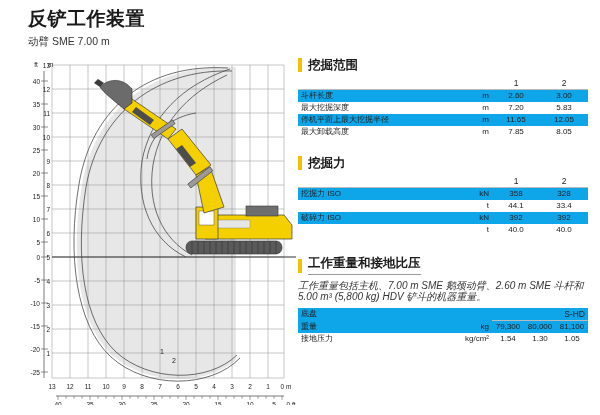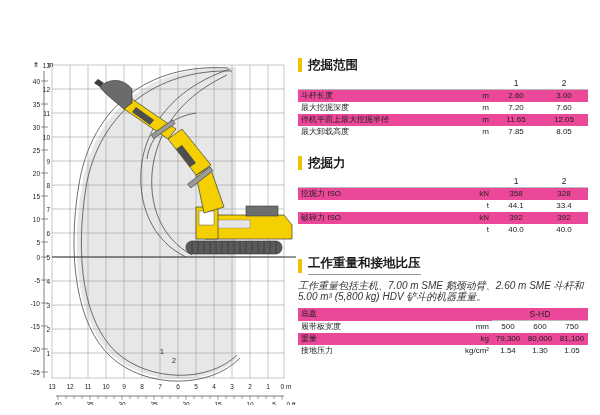--- a/index.html
+++ b/index.html
@@ -96,34 +96,38 @@
     text-align: center;
     font-weight: bold;
     font-size: 8.5px;
     color: #222;
     border-bottom: 1px solid #bbb;
     padding-bottom: 0px;
   }
   .r-label { text-align: left; white-space: nowrap; }
   .r-unit  { text-align: right; font-weight: bold; white-space: nowrap; padding-right: 4px; }
   .r-val   { text-align: center; white-space: nowrap; margin-top: 20px; }
-  .band    { background: #ec4899; }
+  .band    { background: #0ea5e9; }
   .sub     { font-size: 7.5px; }
   .shd-head {
-    text-align: center;
+    text-align: right;
     font-weight: bold;
     font-size: 8.5px;
     border-bottom: 1px solid #bbb;
   }
 </style>
 </head>
 <body>
 
 <div id="page">
 
+  <div class="header">
+    <h1>反铲工作装置</h1>
+    <div class="subtitle">动臂 SME 7.00 m</div>
+  </div>
 
   <div class="chart-panel">
     <svg class="chart-svg" width="296" height="350" viewBox="0 0 296 350">
 
       <rect x="52" y="10" width="232" height="313" fill="#ffffff" stroke="none"></rect>
 
       <g>
         <path d="M 232 12 C 150 10 95 55 82 130 C 70 200 78 268 112 300
                  C 145 330 205 332 236 305 L 236 12 Z" fill="#e3e3e3" stroke="none" opacity="0.85"></path>
       </g>
@@ -353,21 +357,21 @@
           <tr class="band">
             <td class="r-label">斗杆长度</td>
             <td class="r-unit">m</td>
             <td class="r-val">2.60</td>
             <td class="r-val">3.00</td>
           </tr>
           <tr>
             <td class="r-label">最大挖掘深度</td>
             <td class="r-unit">m</td>
             <td class="r-val">7.20</td>
-            <td class="r-val">7.60</td>
+            <td class="r-val">5.83</td>
           </tr>
           <tr class="band">
             <td class="r-label">停机平面上最大挖掘半径</td>
             <td class="r-unit">m</td>
             <td class="r-val">11.65</td>
             <td class="r-val">12.05</td>
           </tr>
           <tr>
             <td class="r-label">最大卸载高度</td>
             <td class="r-unit">m</td>
@@ -425,27 +429,20 @@
         <div class="section-title underlined">工作重量和接地比压</div>
       </div>
       <div class="note">工作重量包括主机、7.00 m SME 鹅颈动臂、2.60 m SME 斗杆和5.00 m³ (5,800 kg) HDV 铲斗的机器重量。</div>
       <table class="spec">
         <tbody>
           <tr class="band">
             <td class="r-label" style="width:150px">底盘</td>
             <td style="width:44px"></td>
             <td class="shd-head" colspan="3">S-HD</td>
           </tr>
-          <tr>
-            <td class="r-label">履带板宽度</td>
-            <td class="r-unit">mm</td>
-            <td class="r-val" style="width:32px">500</td>
-            <td class="r-val" style="width:32px">600</td>
-            <td class="r-val" style="width:32px">750</td>
-          </tr>
           <tr class="band">
             <td class="r-label">重量</td>
             <td class="r-unit">kg</td>
             <td class="r-val">79,300</td>
             <td class="r-val">80,000</td>
             <td class="r-val">81,100</td>
           </tr>
           <tr>
             <td class="r-label">接地压力</td>
             <td class="r-unit">kg/cm²</td>

